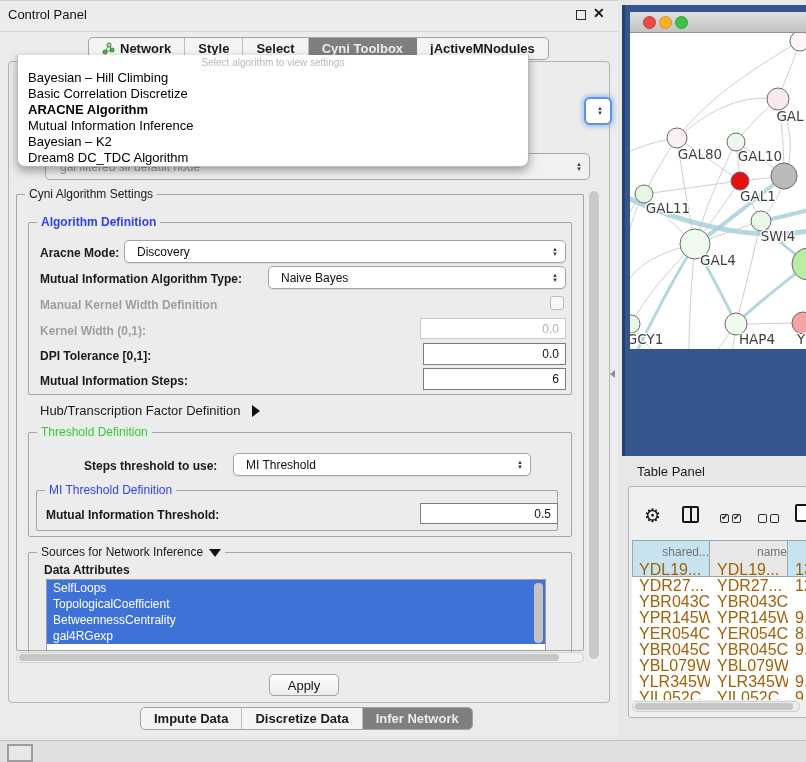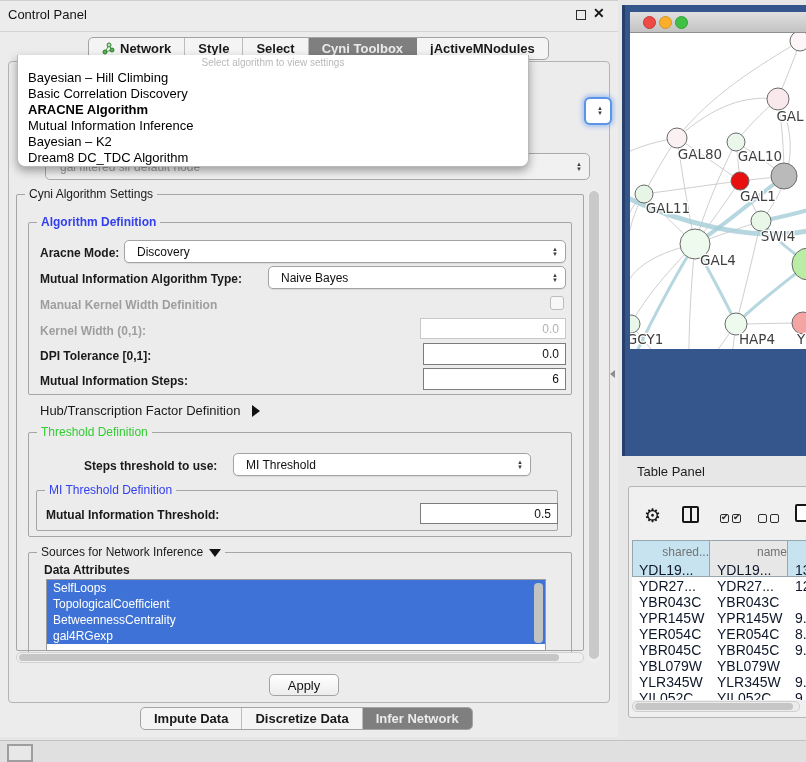--- a/index.html
+++ b/index.html
@@ -96,21 +96,21 @@
   .cb.chk::after{content:"✔";position:absolute;left:0px;top:-3px;font-size:9px;color:#2c2c2c;}
   .cb-group{position:absolute;top:9px;}
   .doc-icon{position:absolute;left:163px;top:4px;width:14px;height:18px;border:2px solid #161616;border-radius:2px;background:#fff;}
   .tbl{left:632px;top:540px;width:174px;height:160px;overflow:hidden;}
   .tbl-head{display:flex;height:22px;}
   .th{height:37px;line-height:22px;text-align:right;font-size:12px;color:#737373;border:1px solid #98a6ad;border-left:none;background:#e7e7e7;flex:none;}
   .th:first-child{border-left:1px solid #98a6ad;}
   .th.accent{background:#c7e3ef;}
   .tbl-body{height:138px;overflow:hidden;background:#fff;}
   .tr{display:flex;height:16px;}
-  .td{height:16px;line-height:16px;font-size:14px;color:#0f172a;padding-left:7px;white-space:nowrap;overflow:hidden;flex:none;}
+  .td{height:16px;line-height:16px;font-size:16px;color:#a16207;padding-left:7px;white-space:nowrap;overflow:hidden;flex:none;}
   .w0{width:78px;} .w1{width:78px;} .w2{width:40px;}
   .tp-hscroll{left:632px;top:701px;width:168px;height:11px;background:#ececec;border:1px solid #cfcfcf;border-radius:5px;}
   .tp-hscroll .thumb{position:absolute;left:2px;top:1px;width:158px;height:7px;background:#c6c6c6;border-radius:4px;}
 
   .bottom-strip{left:0;top:740px;width:806px;height:22px;background:#e0e0e0;border-top:1px solid #c2c2c2;}
   .bl-icon{left:7px;top:744px;width:26px;height:18px;border:2px solid #9e9e9e;background:#e8e8e8;}
 </style>
 </head>
 <body>
 
@@ -250,21 +250,21 @@
           <span>Infer Network</span>
         </div>
       </div>
     <div class="abs splitter-arrow"></div>
   </div>
 
   <div class="abs dd">
     <div class="dd-ph">Select algorithm to view settings</div>
     <div id="dd-items">
         <div class="dd-item">Bayesian – Hill Climbing</div>
-        <div class="dd-item">Basic Correlation Discovery</div>
+        <div class="dd-item">Basic Correlation Discretize</div>
         <div class="dd-item hl">ARACNE Algorithm</div>
         <div class="dd-item">Mutual Information Inference</div>
         <div class="dd-item">Bayesian – K2</div>
         <div class="dd-item">Dream8 DC_TDC Algorithm</div>
       </div>
   </div>
 
   <div class="abs net-frame"></div>
   <div class="abs net-titlebar">
     <div class="light red"></div>

